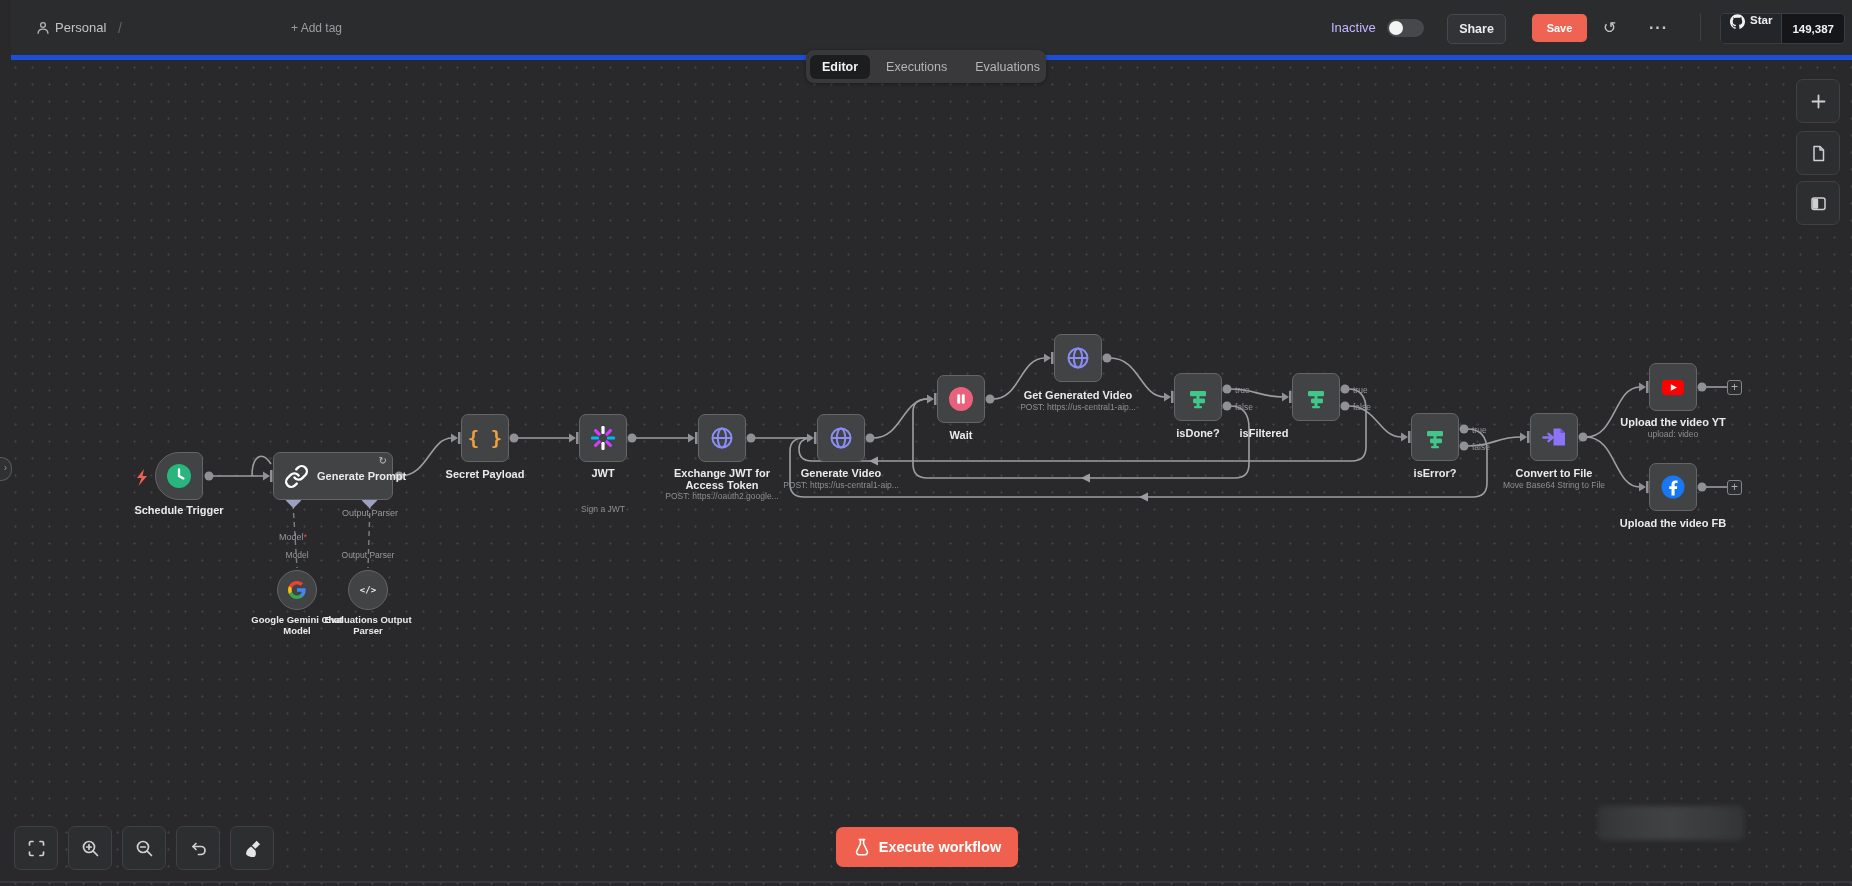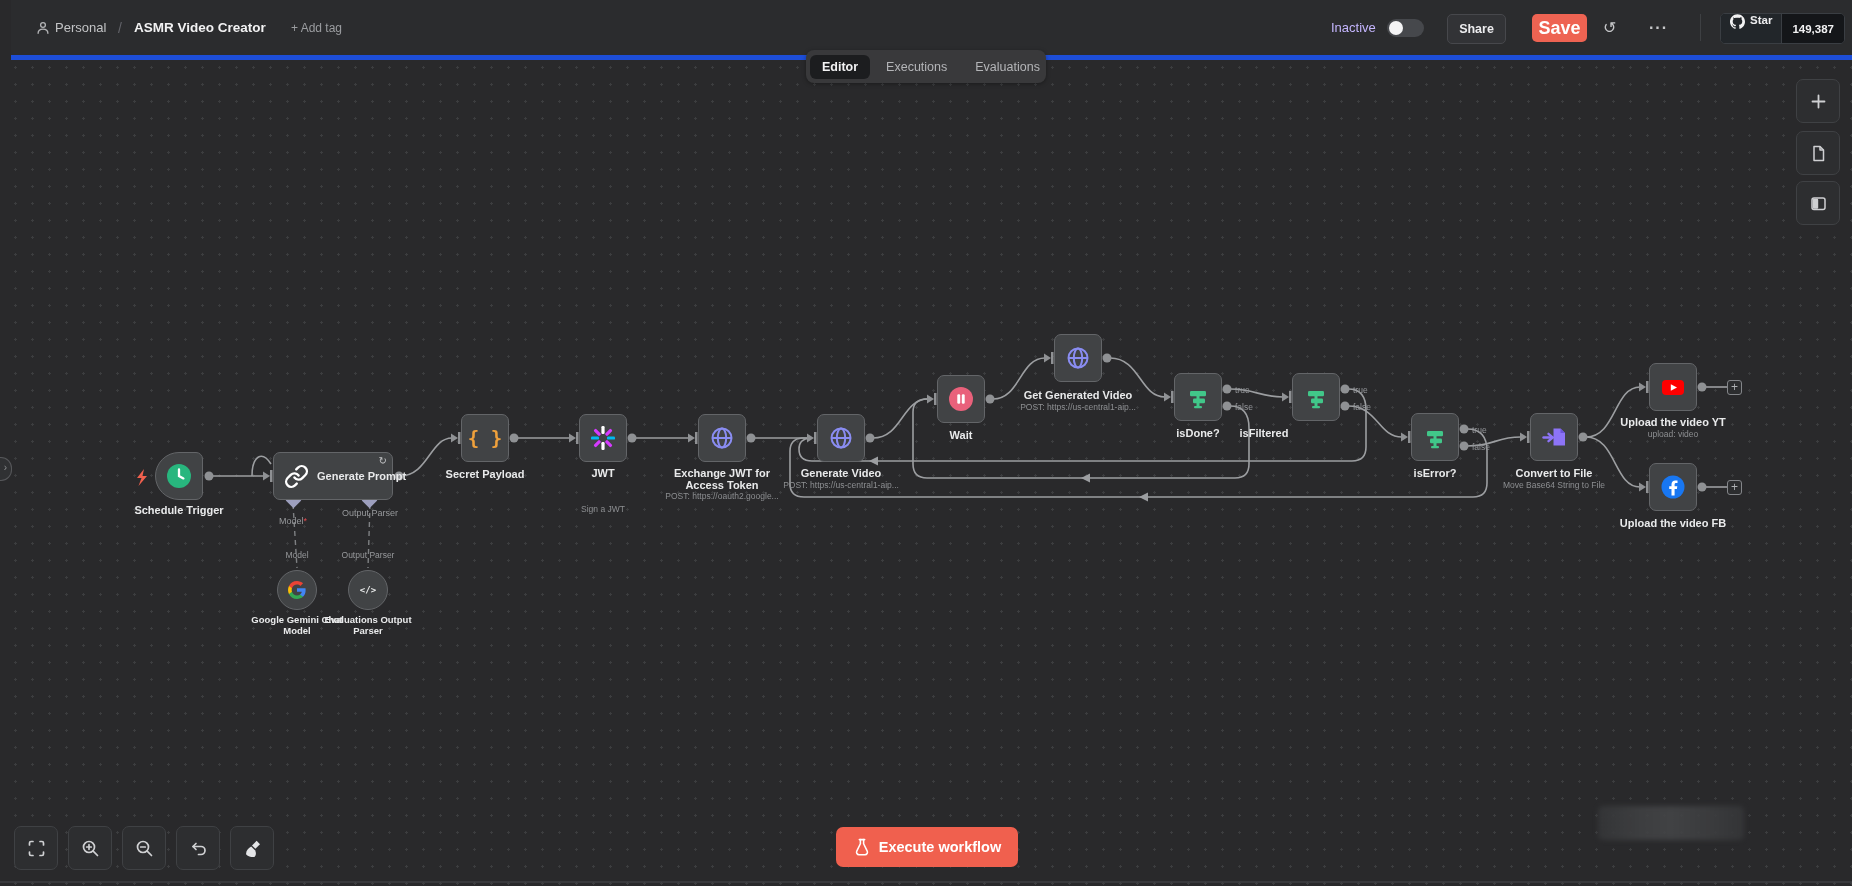--- a/index.html
+++ b/index.html
@@ -13,21 +13,21 @@
   .header{position:absolute;top:0;left:11px;width:1852px;height:55px;background:#2b2c2e;border-bottom:5px solid #1d4ed8;z-index:30}
   .hitem{position:absolute;top:0;height:55px;display:flex;align-items:center}
   .crumb{color:#c3c4c6;font-size:13px}
   .slash{color:#63646a;font-size:14px}
   .wftitle{color:#f2f2f3;font-size:13.5px;font-weight:bold}
   .addtag{color:#9b9da0;font-size:12px;cursor:pointer}
   .status-label{color:#c4b5fd;font-size:13px}
   .toggle{position:absolute;left:1376px;top:19px;width:37px;height:18px;border-radius:9px;background:#46484c;cursor:pointer}
   .toggle .knob{position:absolute;left:2px;top:2px;width:14px;height:14px;border-radius:50%;background:#f4f4f5}
   .btn-share{position:absolute;left:1436px;top:14px;width:57px;height:28px;border-radius:5px;background:#323336;border:1px solid #47484c;color:#ececee;font-size:12.5px;font-weight:bold;display:flex;align-items:center;justify-content:center;cursor:pointer}
-  .btn-save{position:absolute;left:1521px;top:14px;width:55px;height:28px;border-radius:5px;background:#ee6352;color:#fff;font-size:18px;font-weight:bold;display:flex;align-items:center;justify-content:center;cursor:pointer}
+  .btn-save{position:absolute;left:1521px;top:14px;width:55px;height:28px;border-radius:5px;background:#ee6352;color:#fff;font-size:11px;font-weight:bold;display:flex;align-items:center;justify-content:center;cursor:pointer}
   .hicon{color:#c6c7c9;font-size:16px;cursor:pointer}
   .hdivider{position:absolute;left:1689px;top:14px;width:1px;height:27px;background:#3e4043}
   .gh{position:absolute;left:1709px;top:13px;height:29px;display:flex;border:1px solid #3a3e43;border-radius:5px;overflow:hidden;cursor:pointer;background:#1d2024}
   .gh .seg1{display:flex;align-items:flex-start;gap:5px;padding:0 9px;background:#22262a;color:#ececee;font-size:11.5px;font-weight:bold}
   .gh .seg2{display:flex;align-items:center;padding:0 10px;background:#141619;color:#f2f2f3;font-size:11.5px;font-weight:bold;border-left:1px solid #3a3e43}
   
   .tabs{position:absolute;left:806px;top:50px;width:240px;height:33px;background:#39393b;border-radius:8px;z-index:40;display:flex;align-items:center;padding:0;box-shadow:0 1px 4px rgba(0,0,0,.35)}
   .tab{font-size:12.5px;color:#b4b5b8;padding:5px 12px;margin-left:4px;border-radius:6px;cursor:pointer;white-space:nowrap}
   .tab.active{background:#1c1d1f;color:#f3f3f4;font-weight:bold}
   
@@ -64,21 +64,20 @@
 
 <div class="header">
   <div class="hitem" style="left:24px">
     <svg width="16" height="16" viewBox="0 0 18 18">
         <circle cx="9" cy="5.6" r="2.7" fill="none" stroke="#b3b4b6" stroke-width="1.5"></circle>
         <path d="M3.5 15c0-3.1 2.4-4.8 5.5-4.8s5.5 1.7 5.5 4.8" fill="none" stroke="#b3b4b6" stroke-width="1.5" stroke-linecap="round"></path>
       </svg>
   </div>
   <div class="hitem crumb" style="left:44px">Personal</div>
   <div class="hitem slash" style="left:107px">/</div>
-  <div class="hitem wftitle" style="left:123px">ASMR Video Creator</div>
   <div class="hitem addtag" style="left:280px">+ Add tag</div>
 
   <div class="hitem status-label" style="left:1320px">Inactive</div>
   <div class="toggle">
       <div class="knob"></div>
     </div>
   <div class="btn-share">Share</div>
   <div class="btn-save">Save</div>
   <div class="hitem hicon" style="left:1592px">↺</div>
   <div class="hitem hicon" style="left:1638px;font-weight:bold;letter-spacing:1px">···</div>
@@ -209,21 +208,21 @@
       <svg width="25" height="25" viewBox="0 0 24 24">
         <g stroke="#fff" stroke-width="2.3" fill="none" stroke-linecap="round">
           <path d="M10 13a5 5 0 0 0 7.54.54l3-3a5 5 0 0 0-7.07-7.07l-1.72 1.71"></path>
           <path d="M14 11a5 5 0 0 0-7.54-.54l-3 3a5 5 0 0 0 7.07 7.07l1.71-1.71"></path>
         </g>
       </svg>
     </span>
   <span class="wlabel">Generate Prompt</span>
   <span class="refresh-badge">↻</span>
 </div>
-<div class="portlabel" style="left:258px;top:516px;width:70px"><span>Model</span><span class="req">*</span></div>
+<div class="portlabel" style="left:258px;top:532px;width:70px"><span>Model</span><span class="req">*</span></div>
 <div class="portlabel" style="left:335px;top:508px;width:70px">Output Parser</div>
 <div class="portlabel" style="left:262px;top:550px;width:70px;font-size:8.5px">Model</div>
 <div class="portlabel" style="left:333px;top:550px;width:70px;font-size:8.5px">Output Parser</div>
 
 <div class="node round" style="left:277px;top:570px">
   <span>
       <svg width="18" height="18" viewBox="0 0 18 18">
         <path fill="#4285F4" d="M17.64 9.2c0-.637-.057-1.251-.164-1.84H9v3.481h4.844a4.14 4.14 0 0 1-1.796 2.716v2.259h2.908c1.702-1.567 2.684-3.875 2.684-6.615z"></path>
         <path fill="#34A853" d="M9 18c2.43 0 4.467-.806 5.956-2.18l-2.908-2.259c-.806.54-1.837.86-3.048.86-2.344 0-4.328-1.584-5.036-3.711H.957v2.332A8.997 8.997 0 0 0 9 18z"></path>
         <path fill="#FBBC05" d="M3.964 10.71A5.41 5.41 0 0 1 3.682 9c0-.593.102-1.17.282-1.71V4.958H.957A8.996 8.996 0 0 0 0 9c0 1.452.348 2.827.957 4.042l3.007-2.332z"></path>

